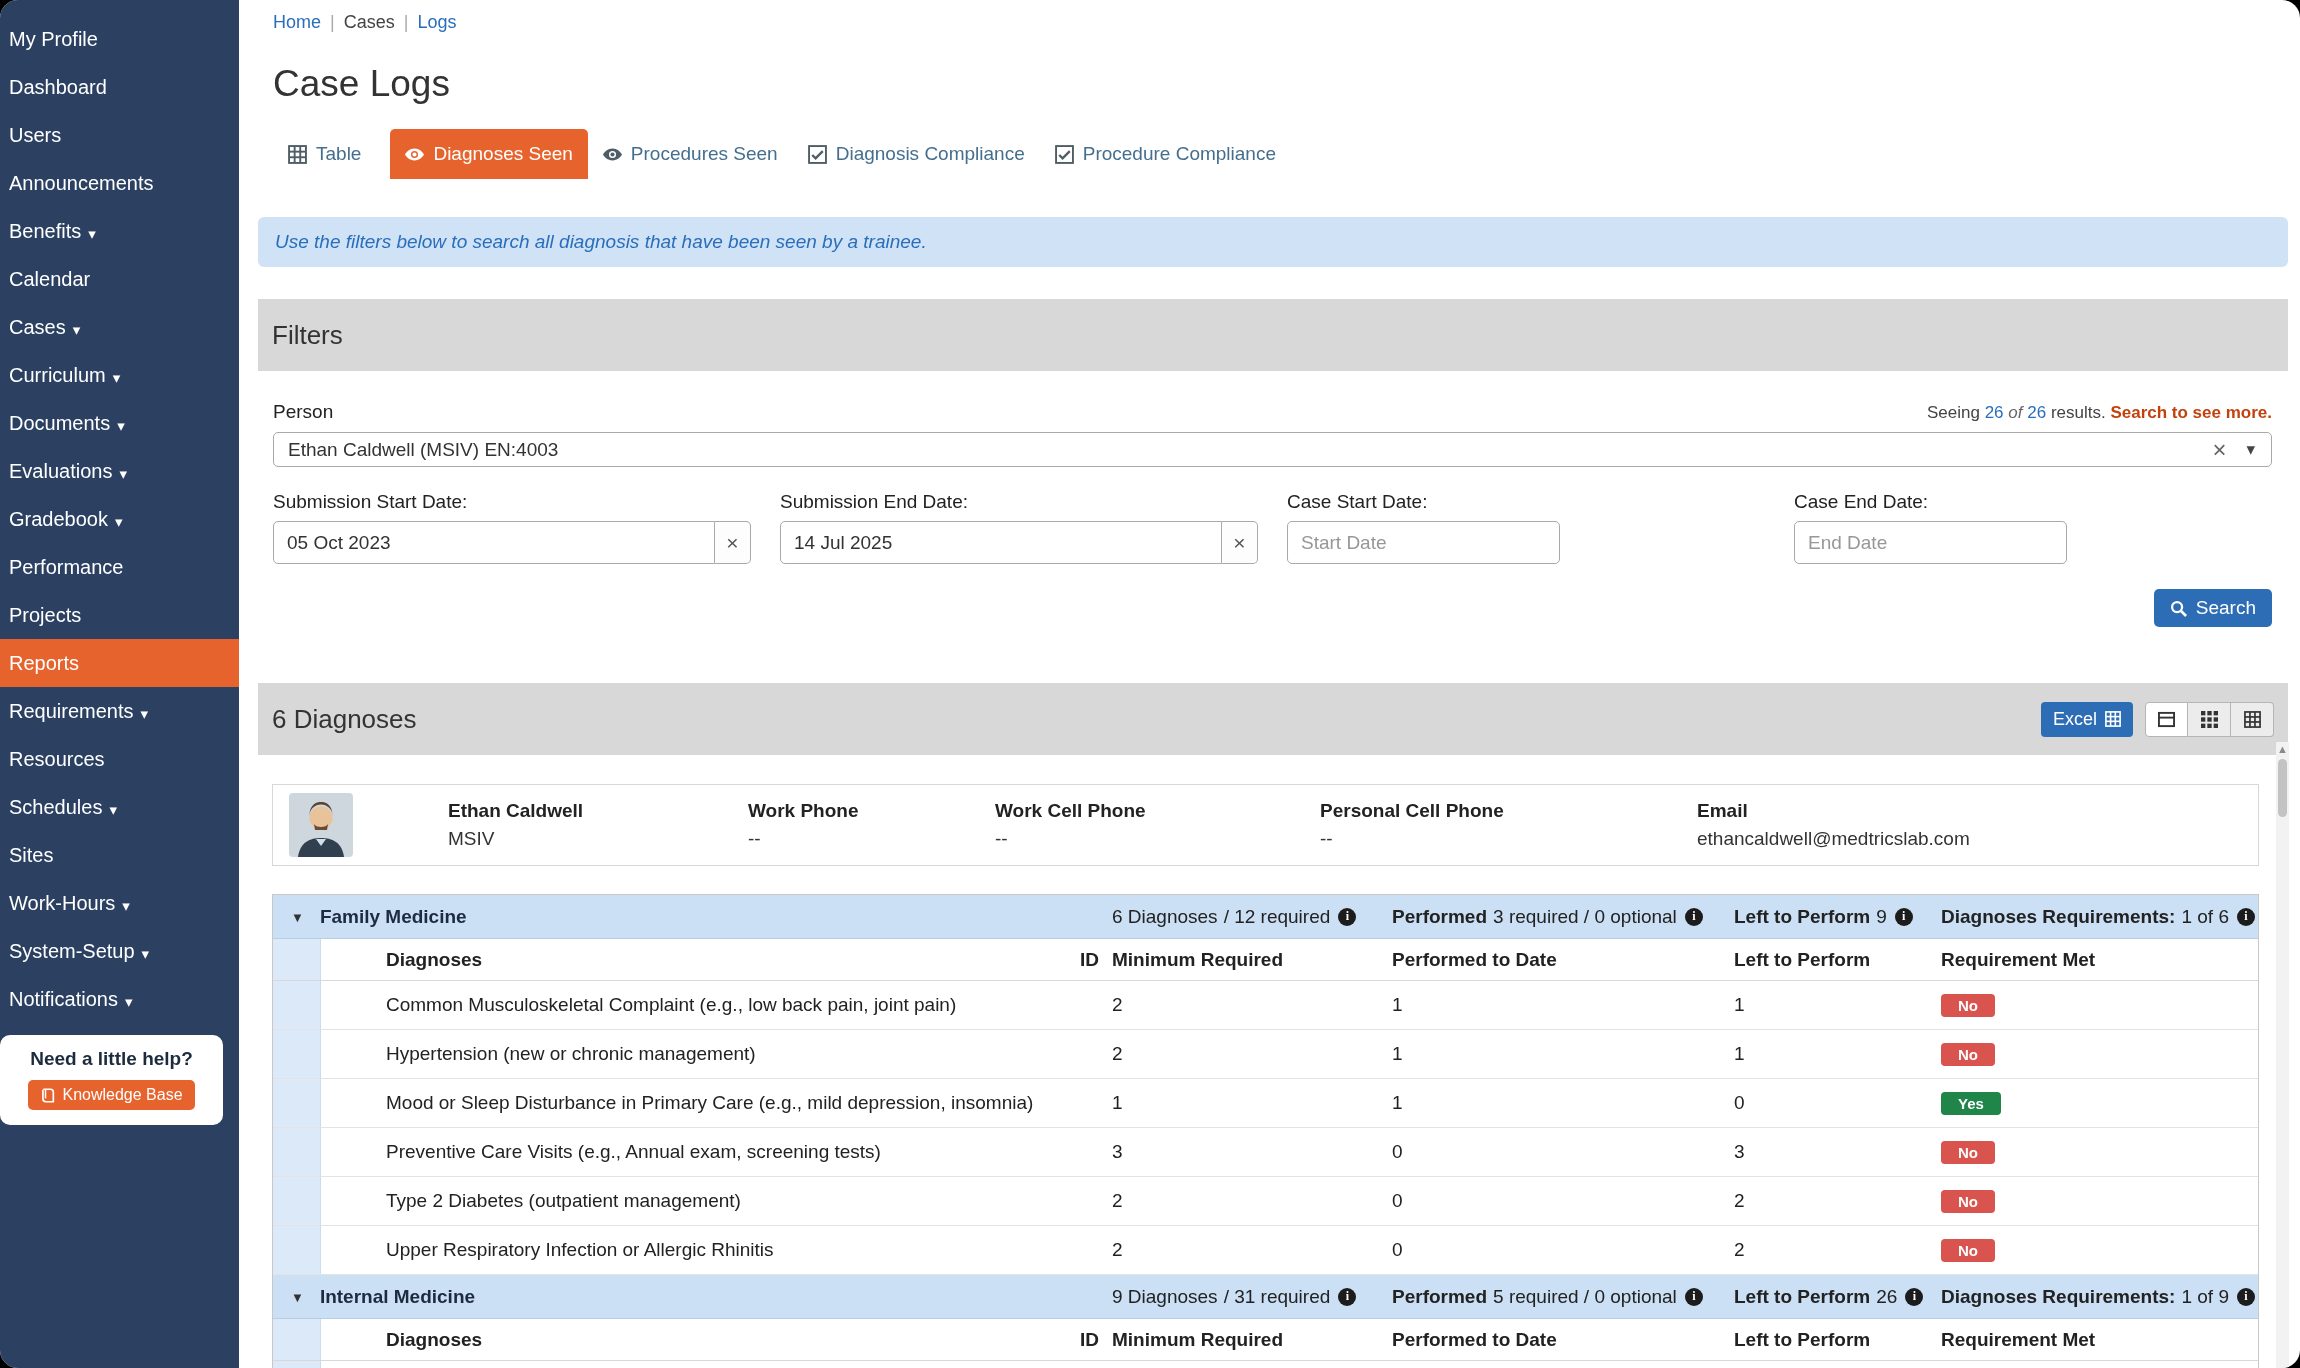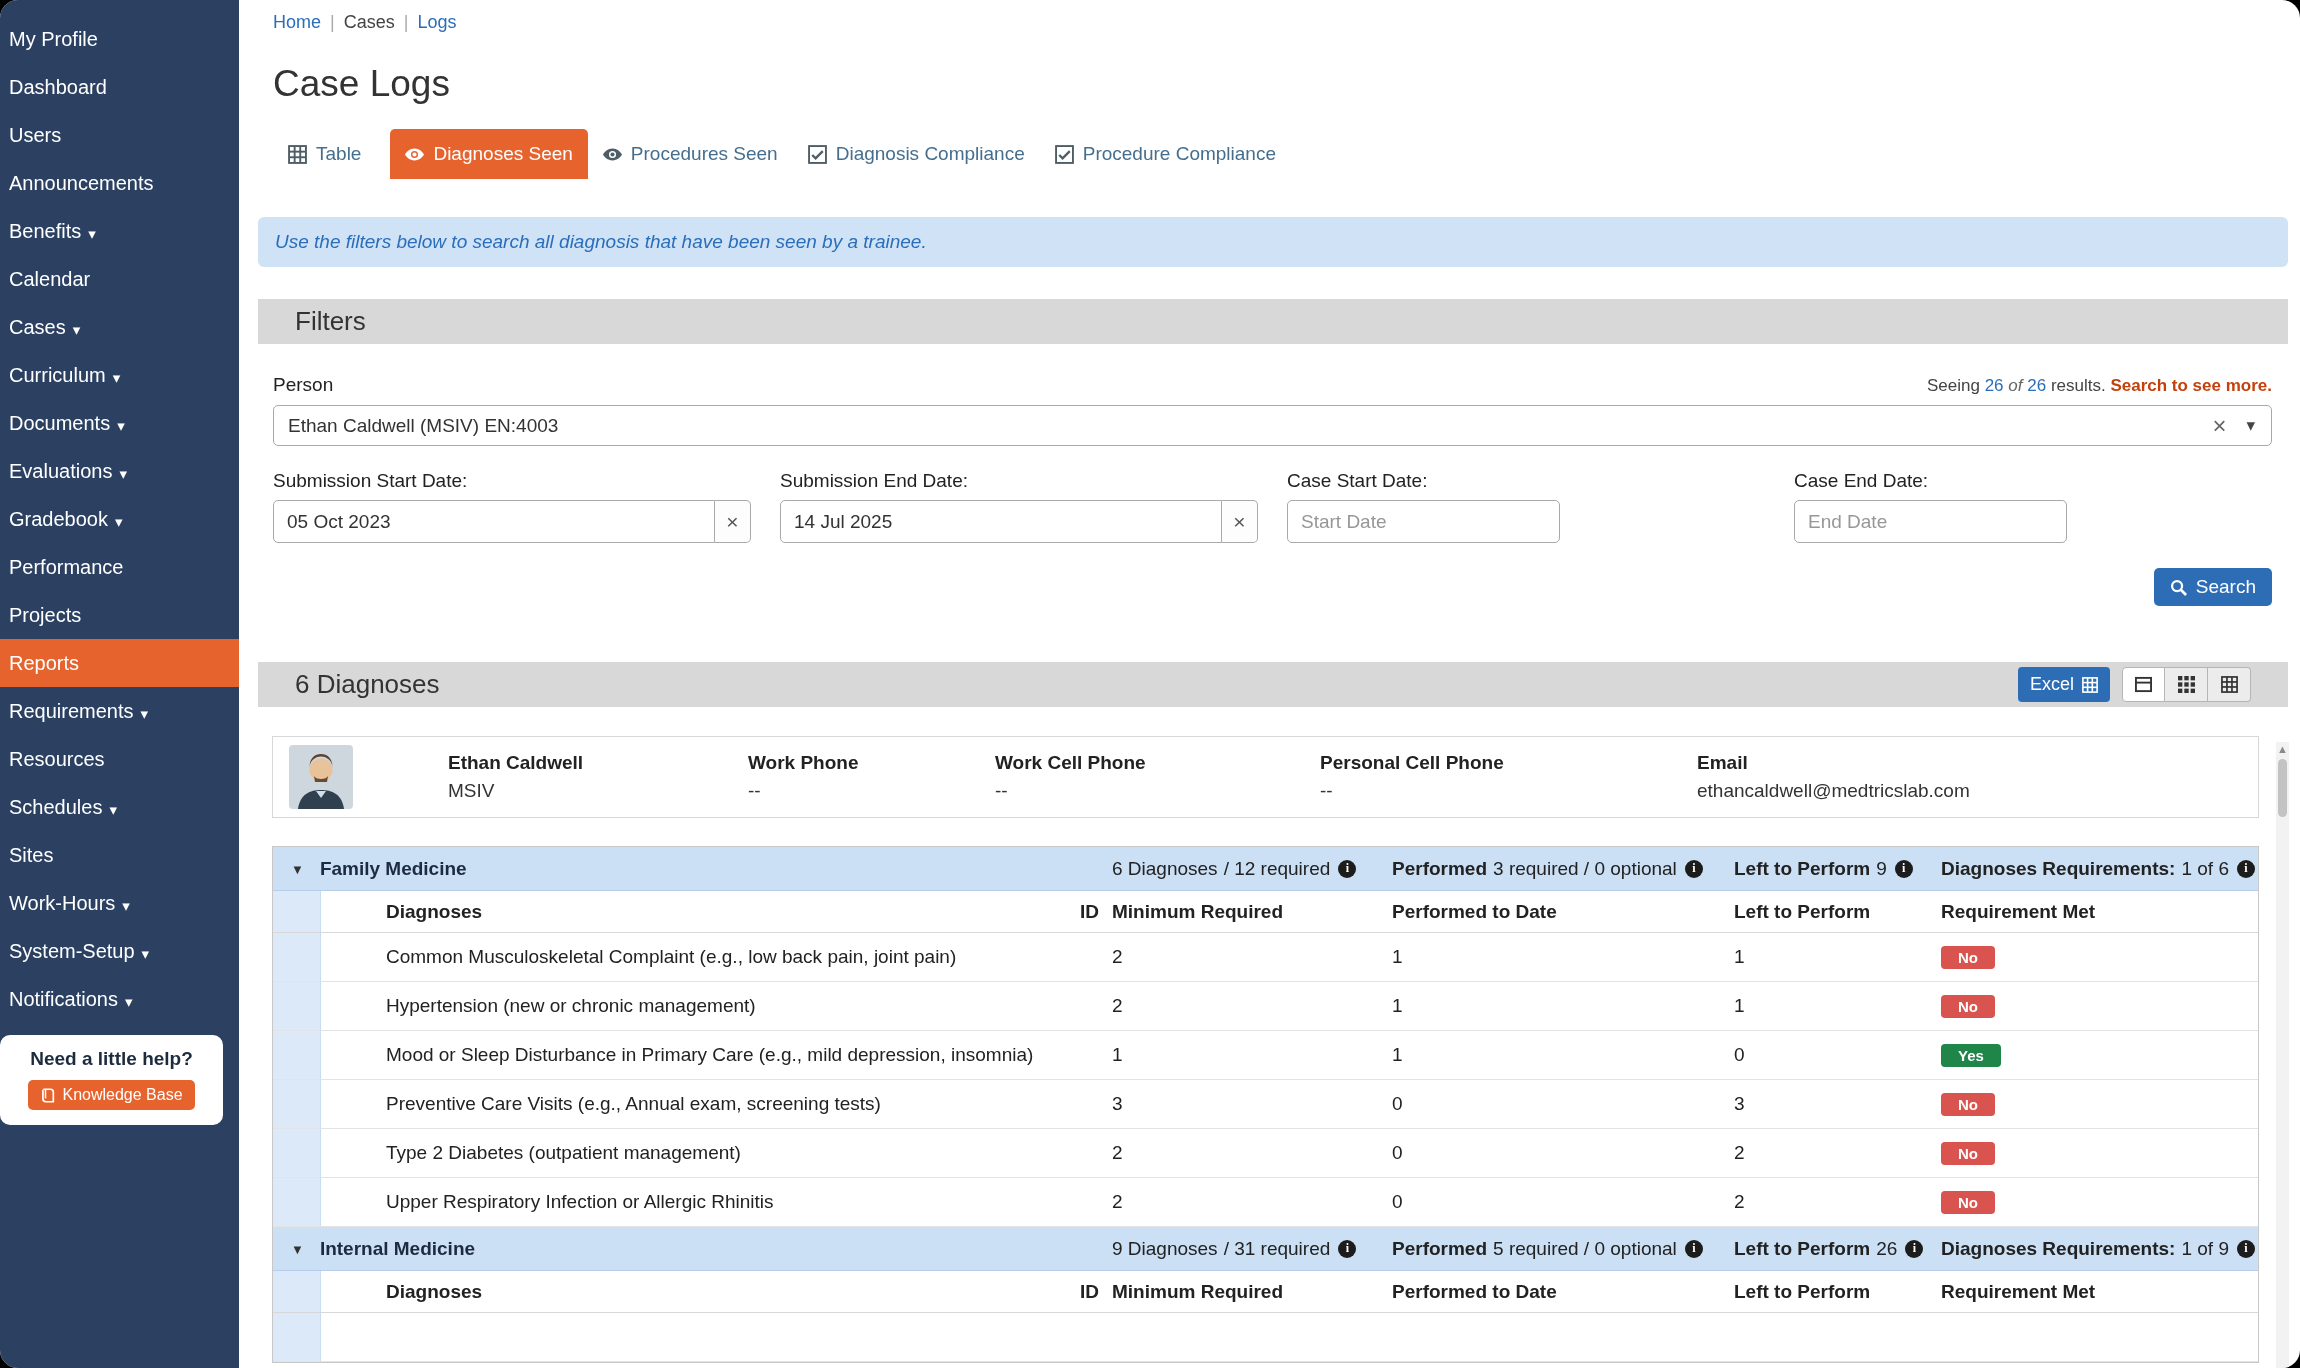--- a/index.html
+++ b/index.html
@@ -31,30 +31,30 @@
   .tabs { display:flex; margin:24px 0 0 15px; }
   .tab { display:flex; align-items:center; gap:9px; padding:0 15px; height:50px; font-size:19px; color:#456e8e; cursor:pointer; }
   .tab .ticon { display:flex; }
   .tab .ticon svg { width:19px; height:19px; color:#4e5d66; }
   .tab.active { background:#e7632e; color:#fff; border-radius:5px 5px 0 0;margin-left:14px; }
   .tab.active .ticon svg { color:#fff; }
   
   .alert { margin-top:38px; background:#cfe2f6; border-radius:6px; height:50px; display:flex; align-items:center;
     padding:0 17px; color:#2a6ebb; font-style:italic; font-size:19px; }
   
-  .panel-header { background:#d8d8d8; height:45px; display:flex; align-items:center; padding:0 37px; font-size:26px; color:#333; }
+  .panel-header { background:#d8d8d8; height:72px; display:flex; align-items:center; padding:0 14px; font-size:26px; color:#333; }
   .filters-panel { margin-top:32px; }
   .filters-body { padding:30px 16px 24px 15px; }
   .filters-top { display:flex; justify-content:space-between; align-items:flex-end; }
   .field-label { font-size:19px; color:#222; }
   .results-note { font-size:17px; color:#444; }
   .results-note .blue { color:#2a6ebb; }
   .results-note .ital { font-style:italic; color:#666; }
   .results-note .strong { font-weight:bold; color:#c2410c; }
-  .select-box { margin-top:9px; height:41px; border:1px solid #a9a9a9; border-radius:5px; display:flex; align-items:center;
+  .select-box { margin-top:9px; height:35px; border:1px solid #a9a9a9; border-radius:5px; display:flex; align-items:center;
     padding:0 16px 0 14px; font-size:19px; color:#333; background:#fff; cursor:pointer; }
   .select-box .spacer { flex:1; }
   .sel-clear { color:#666; font-size:24px; margin-right:20px; line-height:1; cursor:pointer; }
   .sel-clear::after { content:"×"; }
   .sel-caret { color:#444; font-size:17px; }
   .sel-caret::after { content:"▾"; }
   .date-row { display:flex; gap:29px; margin-top:24px; }
   .date-field { flex:1; }
   .date-field .field-label { margin-bottom:8px; }
   .input-group { display:flex; }

